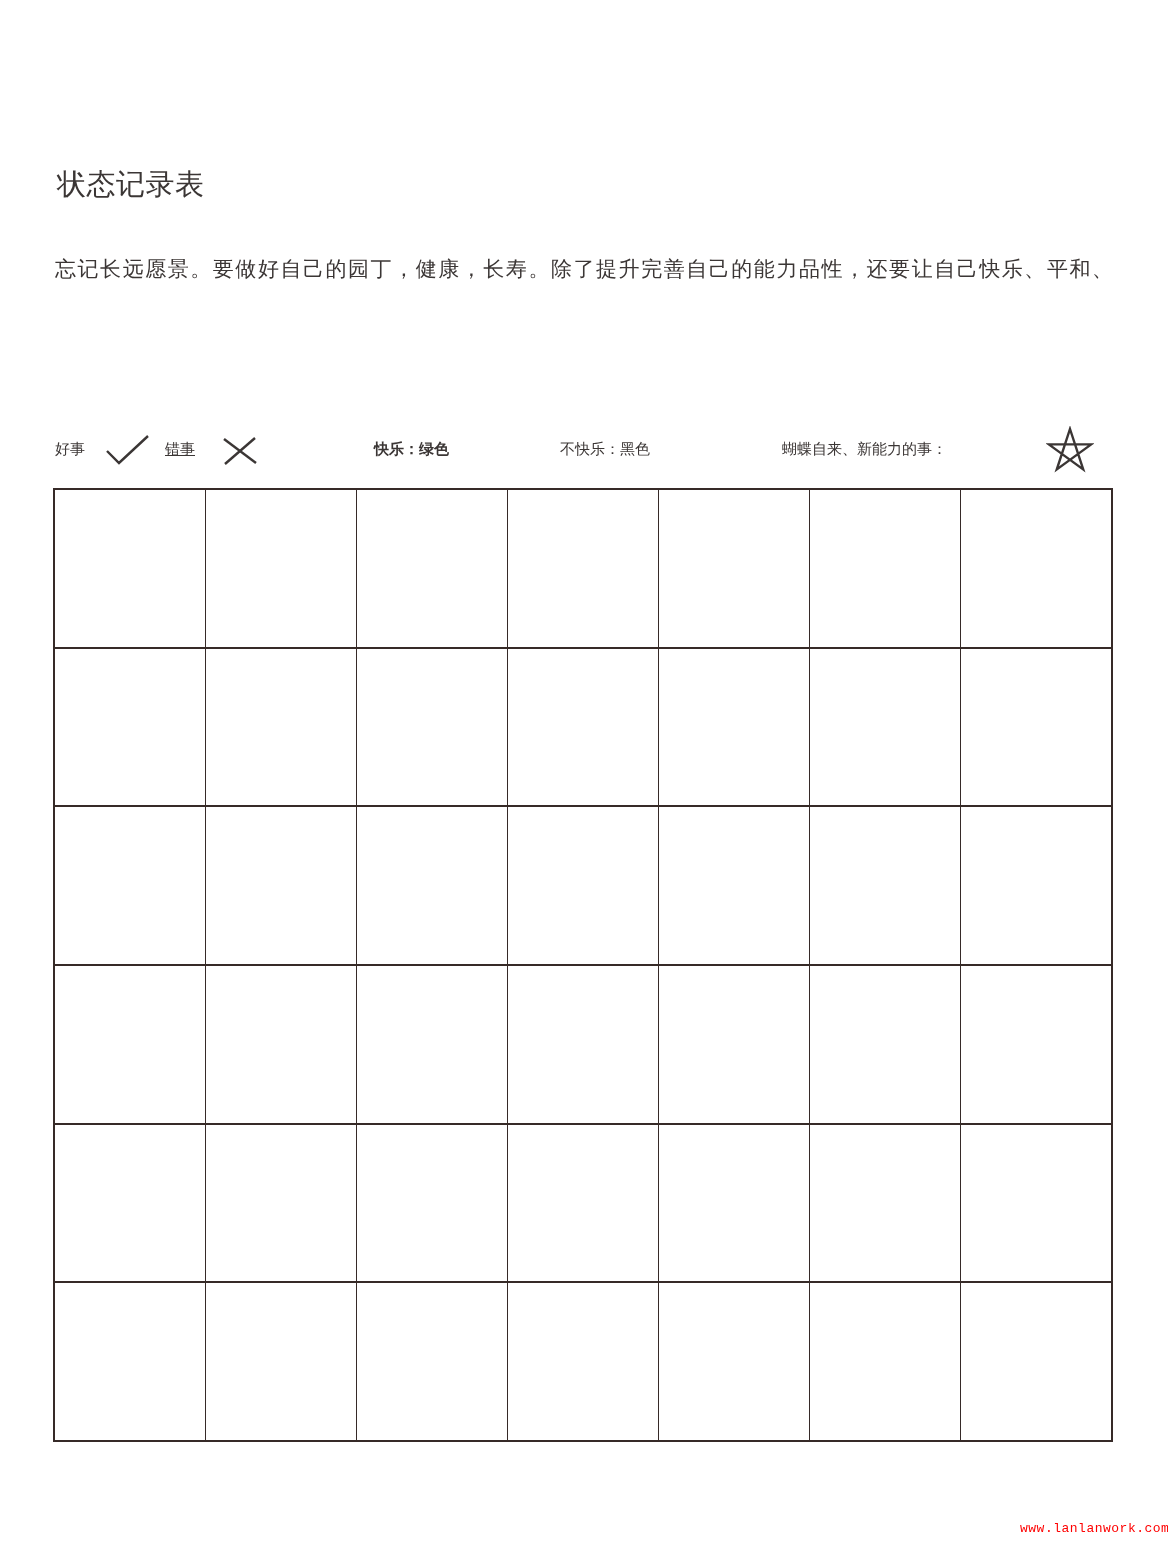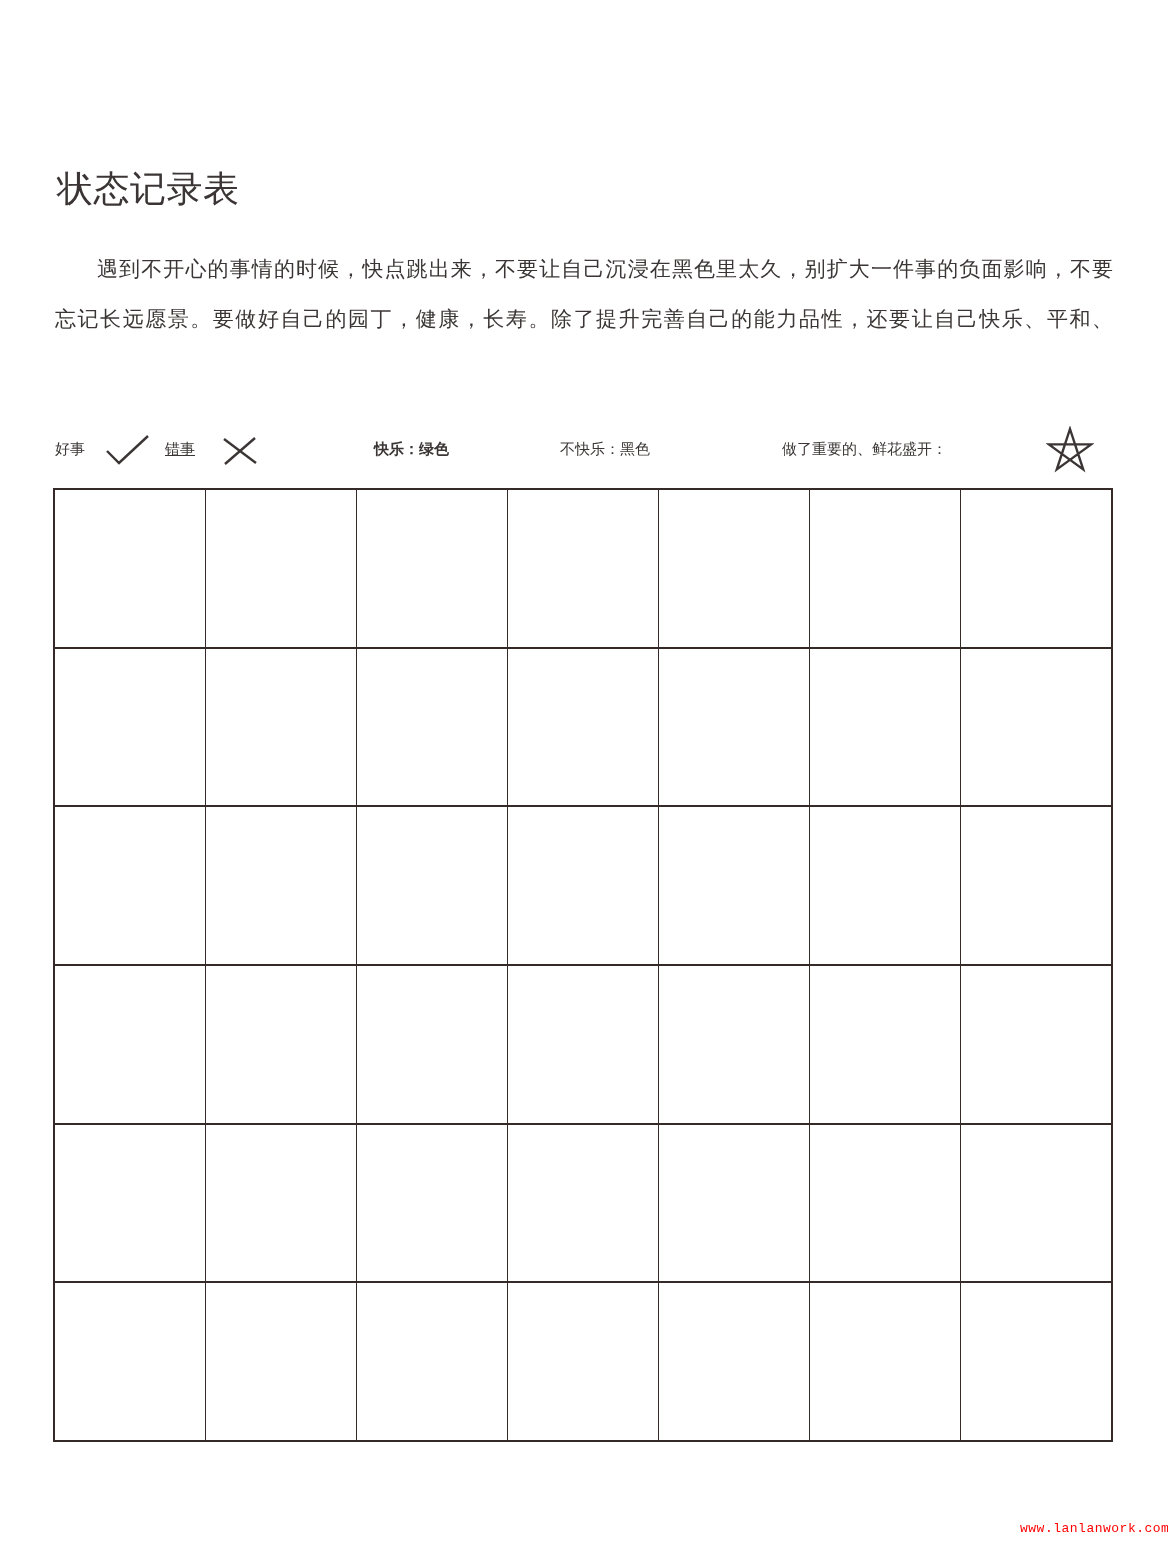--- a/index.html
+++ b/index.html
@@ -16,21 +16,21 @@
     height:1544px;
     background:var(--background);
     font-family:"Liberation Sans",sans-serif;
     color:var(--text);
     overflow:hidden;
   }
   .doc-title{
     position:absolute;
     left:57px;
     top:169px;
-    font-size:36px;
+    font-size:29px;
     font-weight:400;
     line-height:1.1;
     letter-spacing:0.5px;
     color:var(--text);
   }
   .intro{
     position:absolute;
     left:55px;
     top:244px;
     width:1058px;
@@ -110,21 +110,20 @@
   .stroke-icon{fill:none;stroke:var(--text);}
 </style>
 </head>
 <body>
 
 <div class="page">
 
   <h1 class="doc-title">状态记录表</h1>
 
   <div class="intro">
-    <div class="para-line first">遇到不开心的事情的时候，快点跳出来，不要让自己沉浸在黑色里太久，别扩大一件事的负面影响，不要</div>
     <div class="para-line">忘记长远愿景。要做好自己的园丁，健康，长寿。除了提升完善自己的能力品性，还要让自己快乐、平和、</div>
   </div>
 
   <div class="legend">
     <span class="lg-label lg-good">好事</span>
     <span class="lg-icon lg-check">
       <svg width="46" height="32" viewBox="0 0 46 32">
         <polyline class="stroke-icon" points="2,17 14,29 43,2" stroke-width="2.4"></polyline>
       </svg>
     </span>
@@ -134,21 +133,21 @@
       <svg width="36" height="28" viewBox="0 0 36 28">
         <line class="stroke-icon" x1="2" y1="2" x2="34" y2="26" stroke-width="2.4"></line>
         <line class="stroke-icon" x1="33" y1="1" x2="3" y2="27" stroke-width="2.4"></line>
       </svg>
     </span>
 
     <span class="lg-label lg-happy">快乐：绿色</span>
 
     <span class="lg-label lg-unhappy">不快乐：黑色</span>
 
-    <span class="lg-label lg-important">做了重要的、鲜花盛开：</span>
+    <span class="lg-label lg-important">蝴蝶自来、新能力的事：</span>
     <span class="lg-icon lg-star">
       <svg width="48" height="48" viewBox="0 0 48 48">
         <path class="stroke-icon" stroke-width="2.4" stroke-linejoin="miter" d="M24 3 L37.2 43.4 L2.8 18.4 L45.2 18.4 L10.8 43.4 Z"></path>
       </svg>
     </span>
   </div>
 
   <table class="record-grid">
     <tbody>
         <tr>

